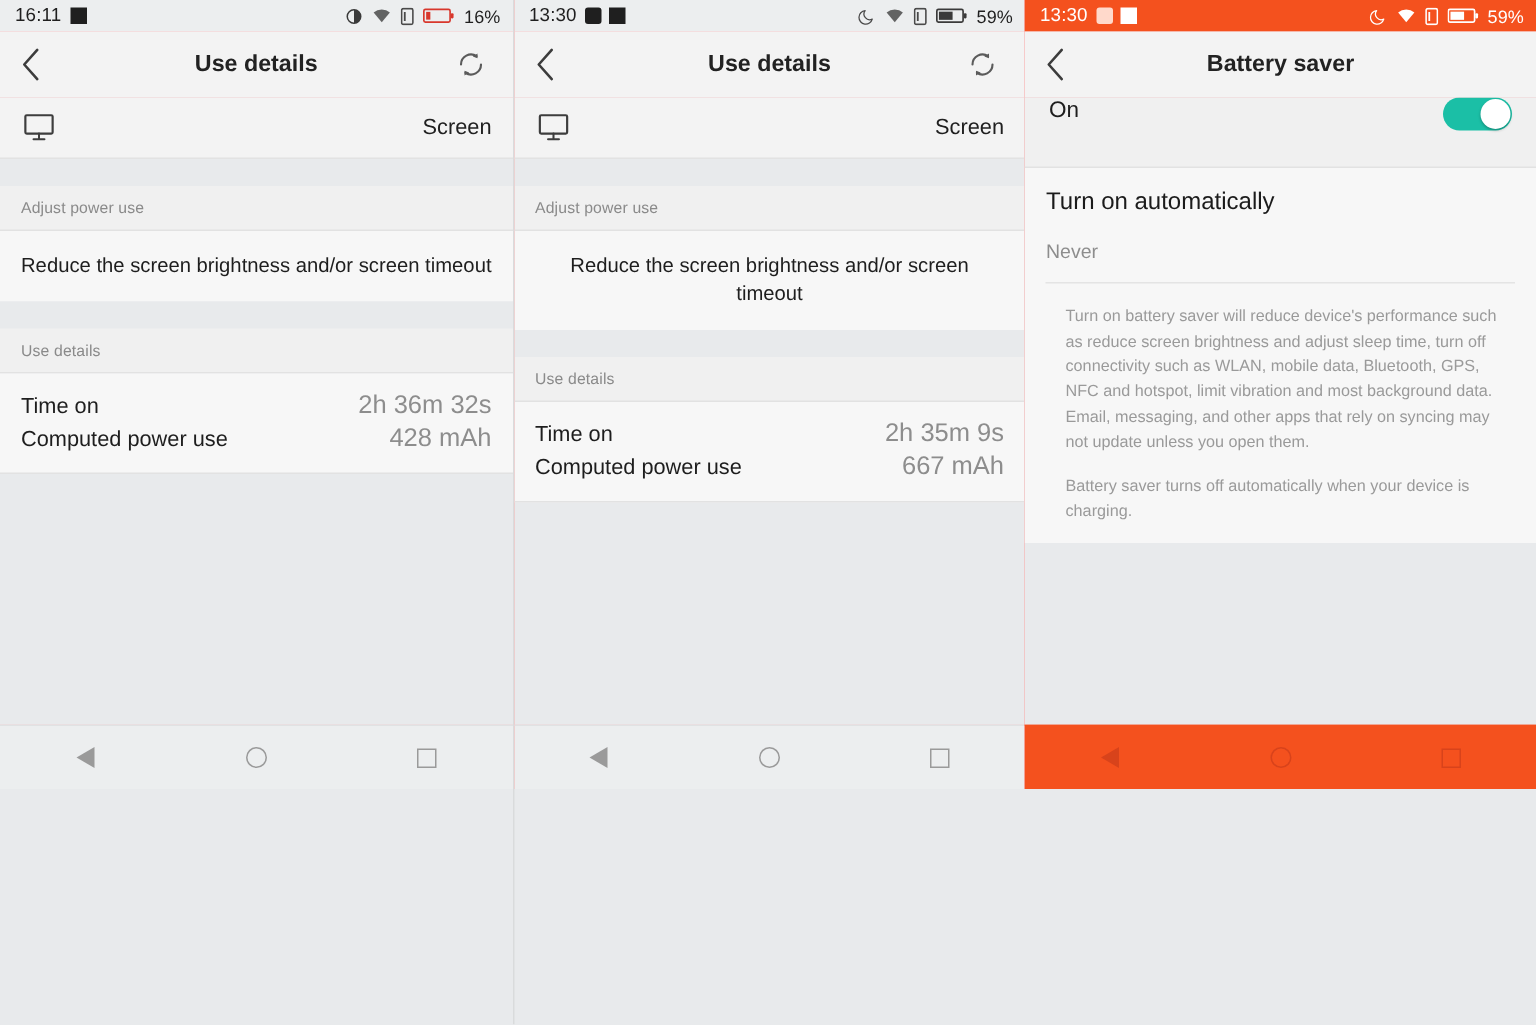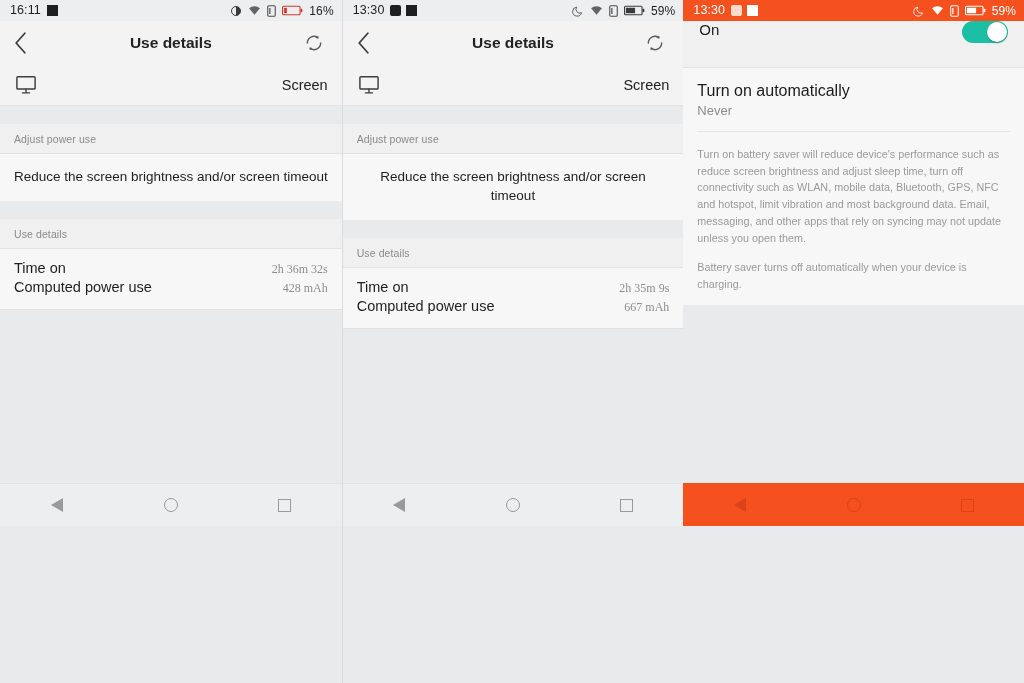--- a/index.html
+++ b/index.html
@@ -181,23 +181,22 @@
     display: flex;
     align-items: baseline;
     justify-content: space-between;
     padding: 1px 0;
   }
   .detail-row .k {
     font-size: 14.5px;
     color: #1e1e1e;
   }
   .detail-row .v {
-    font-size: 12px;
+    font-size: 17px;
     color: #8d8d8d;
-    font-family: Liberation Serif, serif;
   }
 
   
   .toggle-row {
     height: 47px;
     display: flex;
     align-items: flex-start;
     justify-content: space-between;
     padding: 0 16px 0 16px;
     background: #f0f0f0;
@@ -232,33 +231,33 @@
     padding: 0 14px;
     box-sizing: border-box;
   }
   .auto-block {
     padding: 14px 0 13px 0;
     border-bottom: 1px solid #e4e4e4;
   }
   .auto-title {
     font-size: 16px;
     color: #1b1b1b;
-    margin-bottom: 3px;
+    margin-bottom: 16px;
   }
   .auto-value {
     font-size: 13px;
     color: #8d8d8d;
   }
   .saver-desc {
     padding: 14px 0 8px 0;
     font-size: 10.8px;
     line-height: 1.55;
     color: #9a9a9a;
   }
-  .saver-desc p { margin: 0 0 13px 0; }
+  .saver-desc p { margin: 0 0 13px 13px; }
   .saver-desc p:last-child { margin-bottom: 4px; }
 
   
   .navbar {
     height: 43px;
     flex: 0 0 43px;
     background: #eceeef;
     display: flex;
     align-items: center;
     justify-content: space-around;
@@ -540,20 +539,28 @@
           <svg width="21" height="11" viewBox="0 0 30 15">
               <rect x="0.8" y="1.5" width="25" height="12" rx="1.5" fill="none" stroke="#ffffff" stroke-width="1.6"></rect>
               <rect x="2.8" y="3.6" width="13" height="7.8" fill="#ffffff"></rect>
               <rect x="26.5" y="5" width="2.6" height="5" rx="1" fill="#ffffff"></rect>
             </svg>
         </span>
         <span class="sb-pct">59%</span>
       </span>
     </div>
 
+    <div class="appbar">
+      <div class="back">
+        <svg width="13" height="22" viewBox="0 0 12 20">
+            <path d="M10 1 L2 10 L10 19" fill="none" stroke="#3c3c3c" stroke-width="1.6" stroke-linecap="round" stroke-linejoin="round"></path>
+          </svg>
+      </div>
+      <div class="title">Battery saver</div>
+    </div>
 
     <div class="content">
       <div class="toggle-row hairline-bottom">
         <span class="label">On</span>
         <span class="switch">
           <span class="knob"></span>
         </span>
       </div>
 
       <div class="saver-body">

